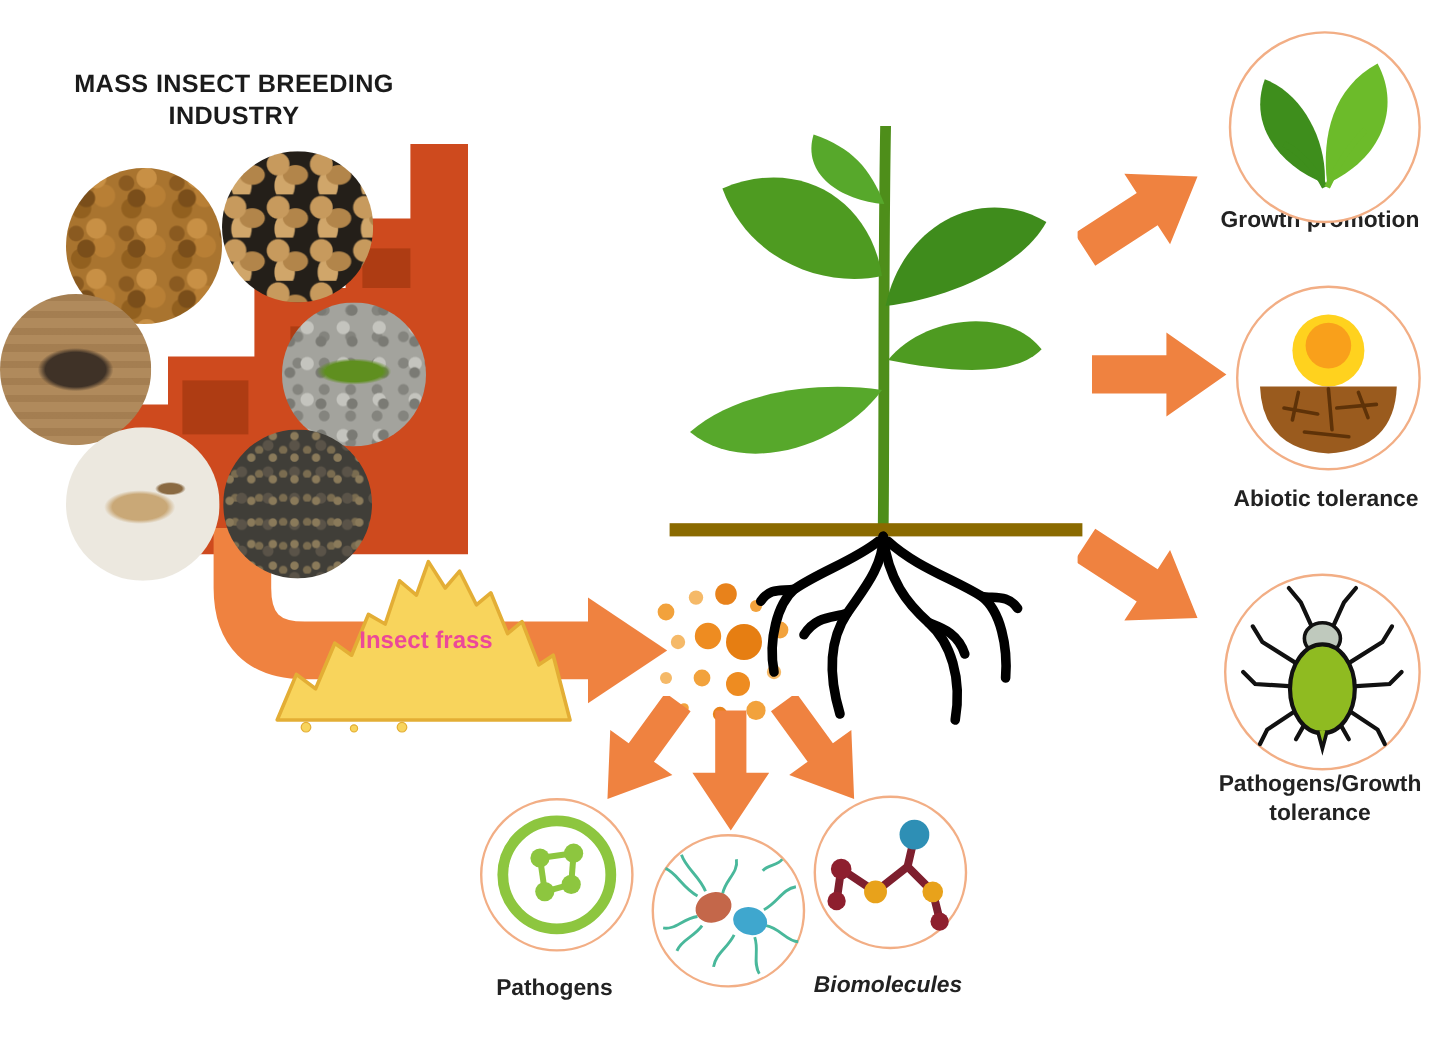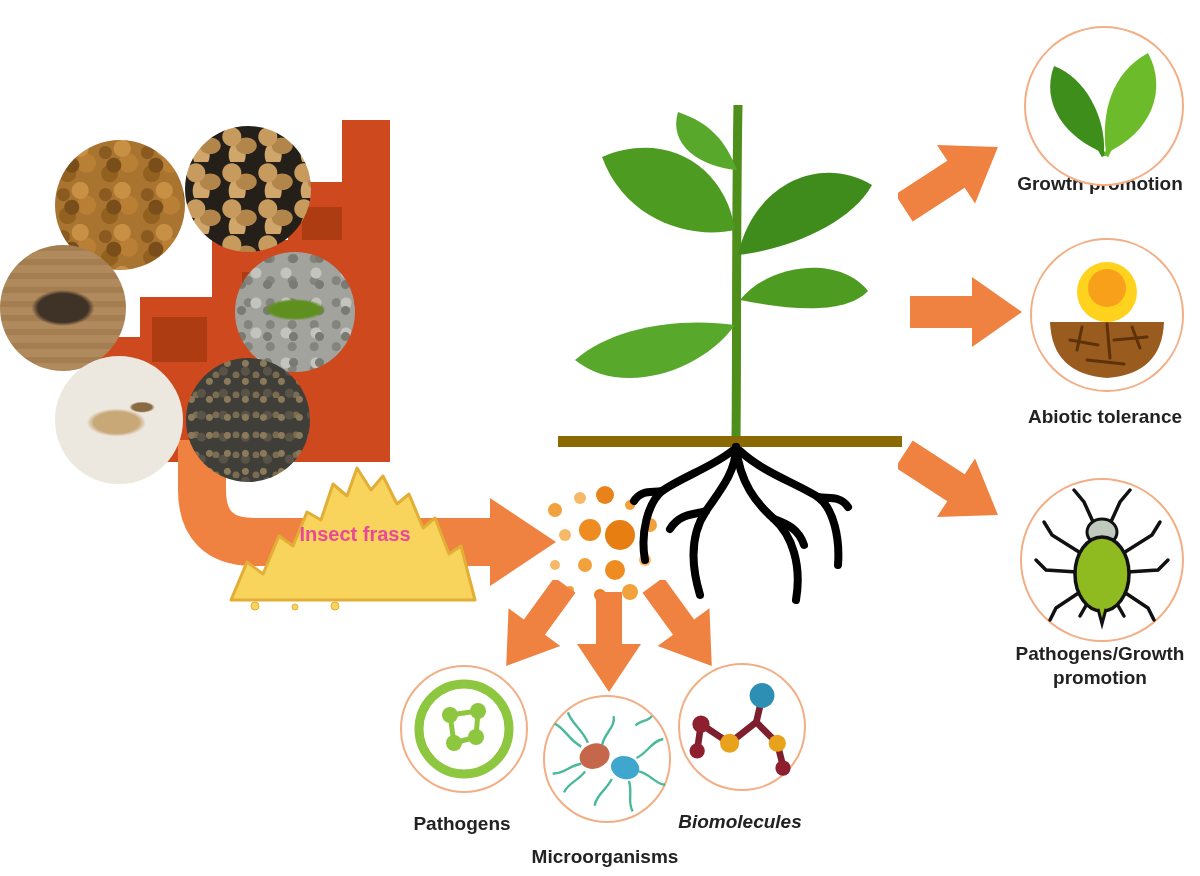--- a/index.html
+++ b/index.html
@@ -11,20 +11,24 @@
   .photo{position:absolute;border-radius:50%;z-index:5;}
   .ring-circle{position:absolute;border-radius:50%;background:#ffffff;border:2px solid #F2AE85;
                display:flex;align-items:center;justify-content:center;z-index:4;}
   svg{display:block;}
 </style>
 </head>
 <body>
 
 <div class="canvas">
 
+  <div class="lbl title abs" style="left:30px;top:58px;width:330px;">
+    <div>MASS INSECT BREEDING</div>
+    <div>INDUSTRY</div>
+  </div>
 
   <svg class="abs" style="left:92px;top:112px;z-index:1;" width="300" height="350" viewBox="0 0 300 350">
     <path d="M4,350 L4,225 L48,225 L48,185 L120,185 L120,128 L196,128 L196,70 L250,70 L250,8 L298,8 L298,350 Z" fill="#CE4A1E"></path>
     <rect x="60" y="205" width="55" height="45" fill="#AE3C13"></rect>
     <rect x="150" y="160" width="46" height="40" fill="#AE3C13"></rect>
     <rect x="210" y="95" width="40" height="33" fill="#AE3C13"></rect>
   </svg>
 
   <div class="photo" style="left:55px;top:140px;width:130px;height:130px;background-color:#a9742f;
               background-image:radial-gradient(circle at 20% 30%, #8a5a20 0 6px, transparent 7px),
@@ -153,21 +157,20 @@
         <path d="M96,64 C108,58 112,46 124,44"></path>
         <path d="M98,78 C110,80 116,92 126,92"></path>
         <path d="M88,88 C92,100 86,110 92,120"></path>
         <path d="M70,86 C64,98 54,102 52,114"></path>
         <path d="M95,30 C100,24 108,26 112,20"></path>
       </g>
       <ellipse cx="52" cy="62" rx="16" ry="13" fill="#C4674A" transform="rotate(-20 52 62)"></ellipse>
       <ellipse cx="84" cy="74" rx="15" ry="12" fill="#3FA7CE" transform="rotate(15 84 74)"></ellipse>
     </svg>
   </div>
-  <div class="lbl abs" style="left:515px;top:845px;width:180px;font-size:19px;">Microorganisms</div>
 
   <div class="ring-circle" style="left:678px;top:663px;width:124px;height:124px;">
     <svg width="124" height="124" viewBox="0 0 130 130">
       <g stroke="#7E1F2E" stroke-width="7" stroke-linecap="round">
         <line x1="22" y1="62" x2="52" y2="82"></line>
         <line x1="52" y1="82" x2="80" y2="60"></line>
         <line x1="80" y1="60" x2="86" y2="34"></line>
         <line x1="80" y1="60" x2="102" y2="82"></line>
         <line x1="22" y1="62" x2="18" y2="90"></line>
         <line x1="102" y1="82" x2="108" y2="106"></line>
@@ -239,16 +242,16 @@
         <path d="M66,122 L58,136"></path>
         <path d="M94,122 L102,136"></path>
       </g>
       <ellipse cx="80" cy="52" rx="15" ry="13" fill="#BFC9BD" stroke="#111111" stroke-width="3"></ellipse>
       <ellipse cx="80" cy="94" rx="27" ry="37" fill="#8FBB21" stroke="#111111" stroke-width="3.5"></ellipse>
       <path d="M76,129 L80,144 L84,129" fill="#8FBB21" stroke="#111111" stroke-width="3"></path>
     </svg>
   </div>
   <div class="lbl abs" style="left:1000px;top:642px;width:200px;font-size:19px;">
     <div>Pathogens/Growth</div>
-    <div>promotion</div>
+    <div>tolerance</div>
   </div>
 
 </div>
 
 </body></html>

